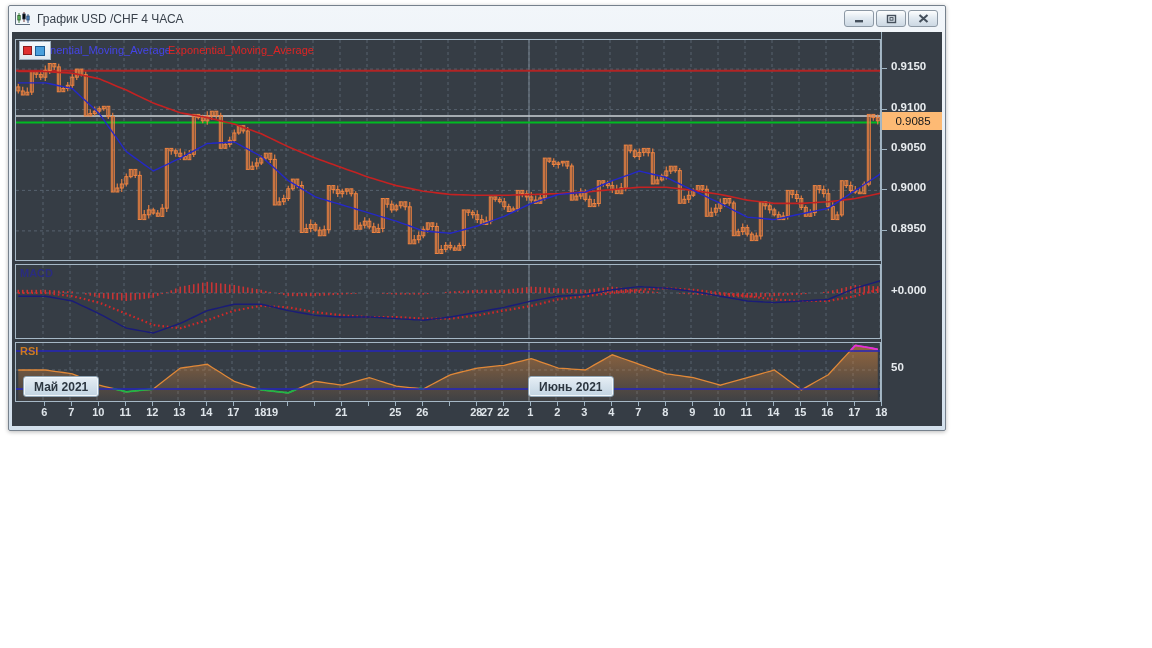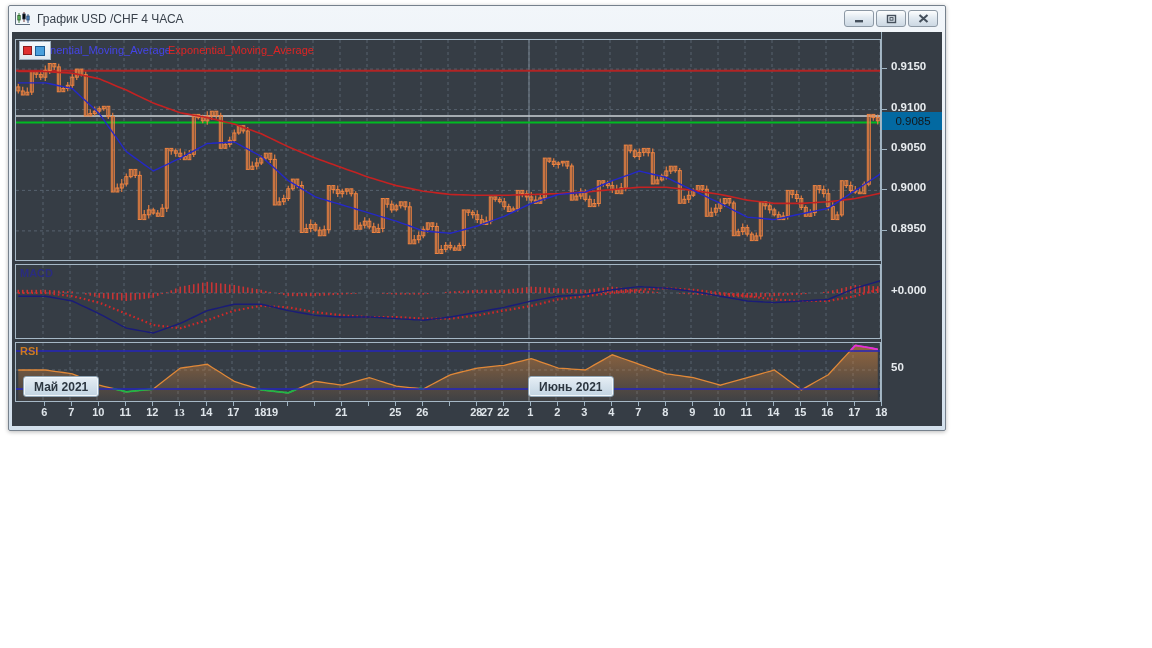--- a/index.html
+++ b/index.html
@@ -17,21 +17,21 @@
         display:flex;align-items:center;justify-content:center;padding:0}
   .client{position:absolute;left:3px;top:26px;width:930px;height:394px;
           background:#363d45;overflow:hidden}
   svg.panel{position:absolute;left:3px;border:1px solid #a6b8c6;display:block;background:#363d45}
   #main-svg{top:7px}
   #macd-svg{top:232px}
   #rsi-svg{top:310px}
   .axis-line{position:absolute;left:869px;top:0;width:1px;height:371px;background:#9fb3c1}
   .ptick{position:absolute;left:870px;width:5px;height:1px;background:#9fb3c1}
   .price-label{position:absolute;left:879px;font-size:11.5px;font-weight:700;color:#e8ecef;z-index:1}
-  .cur-price{position:absolute;left:870px;top:80px;width:62px;height:18px;background:#0369a1;
+  .cur-price{position:absolute;left:870px;top:80px;width:62px;height:18px;background:#fdba74;
              color:#14181c;font-size:11.5px;display:flex;align-items:center;
              justify-content:center;z-index:5}
   .ind-label{position:absolute;left:879px;font-size:11.5px;font-weight:700;color:#e8ecef}
   #macd-zero-label{top:252px}
   #rsi-mid-label{top:329px}
   .xaxis{position:absolute;left:3px;top:370px;width:866px;height:22px}
   .xlab{position:absolute;top:4px;width:26px;text-align:center;font-size:11px;
         font-weight:700;color:#dfe5ea}
   .xtick{position:absolute;top:0;width:1px;height:4px;background:#9fb3c1}
   .panel-title{position:absolute;font-size:11px;font-weight:700;z-index:2}
@@ -834,21 +834,21 @@
         <div class="xlab" style="left: 16.3px;">6</div>
         <div class="xtick" style="left: 56.3px;"></div>
         <div class="xlab" style="left: 43.3px;">7</div>
         <div class="xtick" style="left: 83.3px;"></div>
         <div class="xlab" style="left: 70.3px;">10</div>
         <div class="xtick" style="left: 110.3px;"></div>
         <div class="xlab" style="left: 97.3px;">11</div>
         <div class="xtick" style="left: 137.3px;"></div>
         <div class="xlab" style="left: 124.3px;">12</div>
         <div class="xtick" style="left: 164.3px;"></div>
-        <div class="xlab" style="left: 151.3px; font-family: Liberation Serif, serif;">13</div>
+        <div class="xlab" style="left: 151.3px;">13</div>
         <div class="xtick" style="left: 191.3px;"></div>
         <div class="xlab" style="left: 178.3px;">14</div>
         <div class="xtick" style="left: 218.3px;"></div>
         <div class="xlab" style="left: 205.3px;">17</div>
         <div class="xtick" style="left: 245.3px;"></div>
         <div class="xlab" style="left: 232.3px;">18</div>
         <div class="xtick" style="left: 272.3px;"></div>
         <div class="xlab" style="left: 244px;">19</div>
         <div class="xtick" style="left: 299.3px;"></div>
         <div class="xlab" style="left: 286.3px; margin-top: 24px;">20</div>

